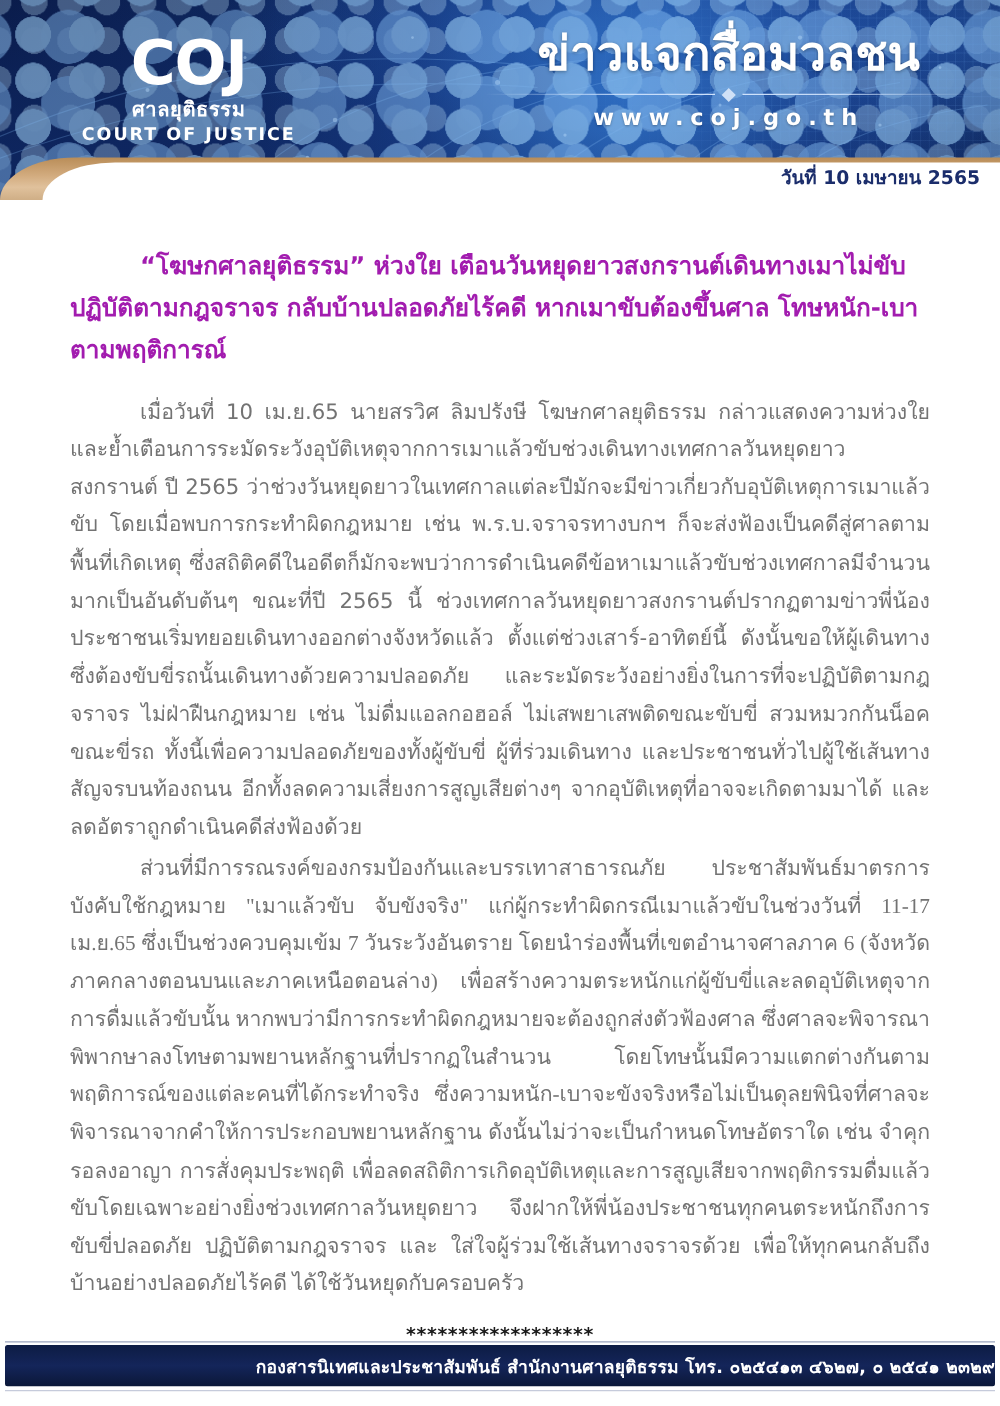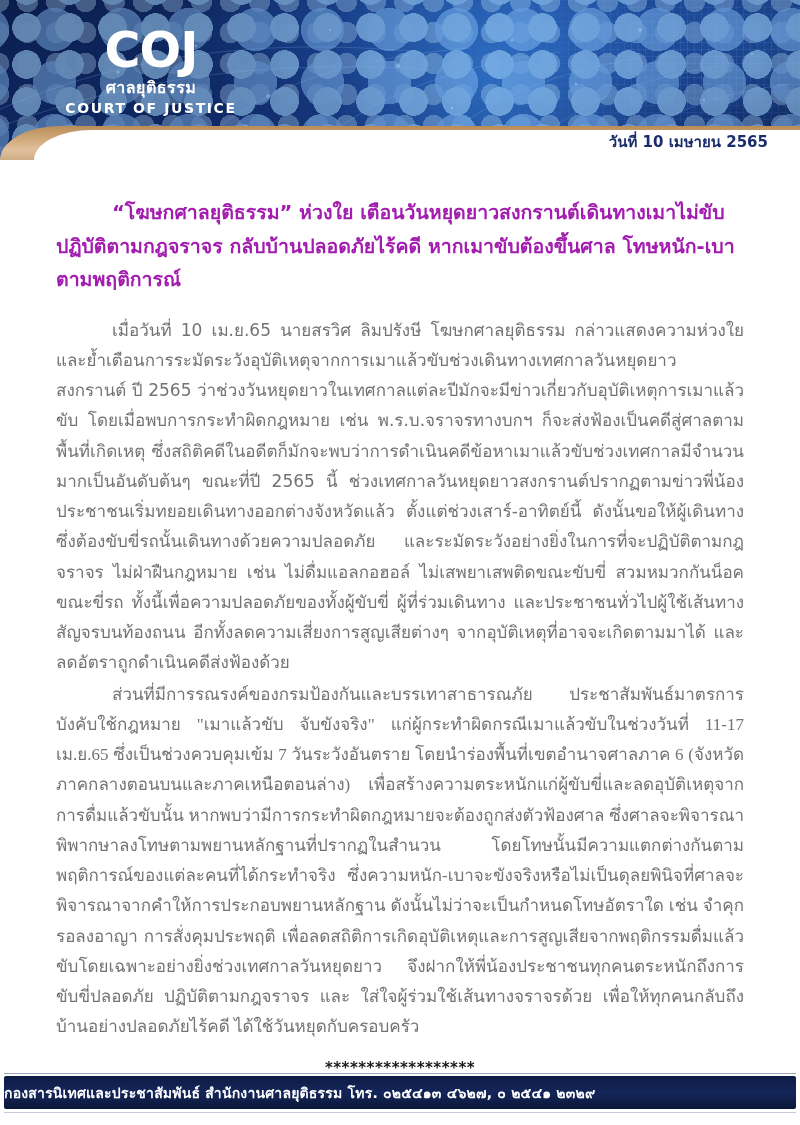--- a/index.html
+++ b/index.html
@@ -166,21 +166,21 @@
     position: absolute;
     left: 34px;
     top: 4px;
     width: 766px;
     height: 30px;
     background: #ffffff;
     border-top-left-radius: 58px 30px;
   }
   .date-text {
     position: absolute;
-    right: 32px;
+    right: 16px;
     top: 126px;
     height: 34px;
     line-height: 32px;
     font-size: 15px;
     font-weight: bold;
     color: #1b2d6b;
     z-index: 5;
     white-space: nowrap;
   }
 
@@ -237,21 +237,21 @@
     height: 1px;
     background: #9aa4bd;
     margin: 0 4px;
   }
   .footer-bar {
     height: 33px;
     margin: 2px 4px 0 4px;
     background: linear-gradient(to bottom, #0d1c44 0%, #14255a 50%, #0b1738 100%);
     display: flex;
     align-items: center;
-    justify-content: flex-start;
+    justify-content: flex-end;
     border-radius: 2px;
   }
   .footer-text {
     color: #ffffff;
     font-size: 14px;
     font-weight: bold;
     letter-spacing: 0.2px;
     white-space: nowrap;
   }
   .footer-rule-bottom {
@@ -295,20 +295,29 @@
     </svg>
 
     <div class="header-grid"></div>
 
     <div class="logo-block">
       <span class="logo-coj">COJ</span>
       <span class="logo-thai">ศาลยุติธรรม</span>
       <span class="logo-eng">COURT OF JUSTICE</span>
     </div>
 
+    <div class="masthead">
+      <span class="masthead-title">ข่าวแจกสื่อมวลชน</span>
+      <div class="masthead-rule">
+        <span class="bar"></span>
+        <span class="diamond"></span>
+        <span class="bar right"></span>
+      </div>
+      <span class="masthead-url">www.coj.go.th</span>
+    </div>
   </div>
 
   <div class="gold-band">
     <div class="gold-band-inner"></div>
   </div>
   <div class="date-text">วันที่ 10 เมษายน 2565</div>
 
   <div class="content">
     <h1 class="doc-title">“โฆษกศาลยุติธรรม” ห่วงใย เตือนวันหยุดยาวสงกรานต์เดินทางเมาไม่ขับ ปฏิบัติตามกฎจราจร กลับบ้านปลอดภัยไร้คดี หากเมาขับต้องขึ้นศาล โทษหนัก-เบา ตามพฤติการณ์</h1>
     <p class="paragraph">เมื่อวันที่ 10 เม.ย.65 นายสรวิศ ลิมปรังษี โฆษกศาลยุติธรรม กล่าวแสดงความห่วงใยและย้ำเตือนการระมัดระวังอุบัติเหตุจากการเมาแล้วขับช่วงเดินทางเทศกาลวันหยุดยาวสงกรานต์ ปี 2565 ว่าช่วงวันหยุดยาวในเทศกาลแต่ละปีมักจะมีข่าวเกี่ยวกับอุบัติเหตุการเมาแล้วขับ โดยเมื่อพบการกระทำผิดกฎหมาย เช่น พ.ร.บ.จราจรทางบกฯ ก็จะส่งฟ้องเป็นคดีสู่ศาลตามพื้นที่เกิดเหตุ ซึ่งสถิติคดีในอดีตก็มักจะพบว่าการดำเนินคดีข้อหาเมาแล้วขับช่วงเทศกาลมีจำนวนมากเป็นอันดับต้นๆ ขณะที่ปี 2565 นี้ ช่วงเทศกาลวันหยุดยาวสงกรานต์ปรากฏตามข่าวพี่น้องประชาชนเริ่มทยอยเดินทางออกต่างจังหวัดแล้ว ตั้งแต่ช่วงเสาร์-อาทิตย์นี้ ดังนั้นขอให้ผู้เดินทางซึ่งต้องขับขี่รถนั้นเดินทางด้วยความปลอดภัย และระมัดระวังอย่างยิ่งในการที่จะปฏิบัติตามกฎจราจร ไม่ฝ่าฝืนกฎหมาย เช่น ไม่ดื่มแอลกอฮอล์ ไม่เสพยาเสพติดขณะขับขี่ สวมหมวกกันน็อคขณะขี่รถ ทั้งนี้เพื่อความปลอดภัยของทั้งผู้ขับขี่ ผู้ที่ร่วมเดินทาง และประชาชนทั่วไปผู้ใช้เส้นทางสัญจรบนท้องถนน อีกทั้งลดความเสี่ยงการสูญเสียต่างๆ จากอุบัติเหตุที่อาจจะเกิดตามมาได้ และลดอัตราถูกดำเนินคดีส่งฟ้องด้วย</p>

